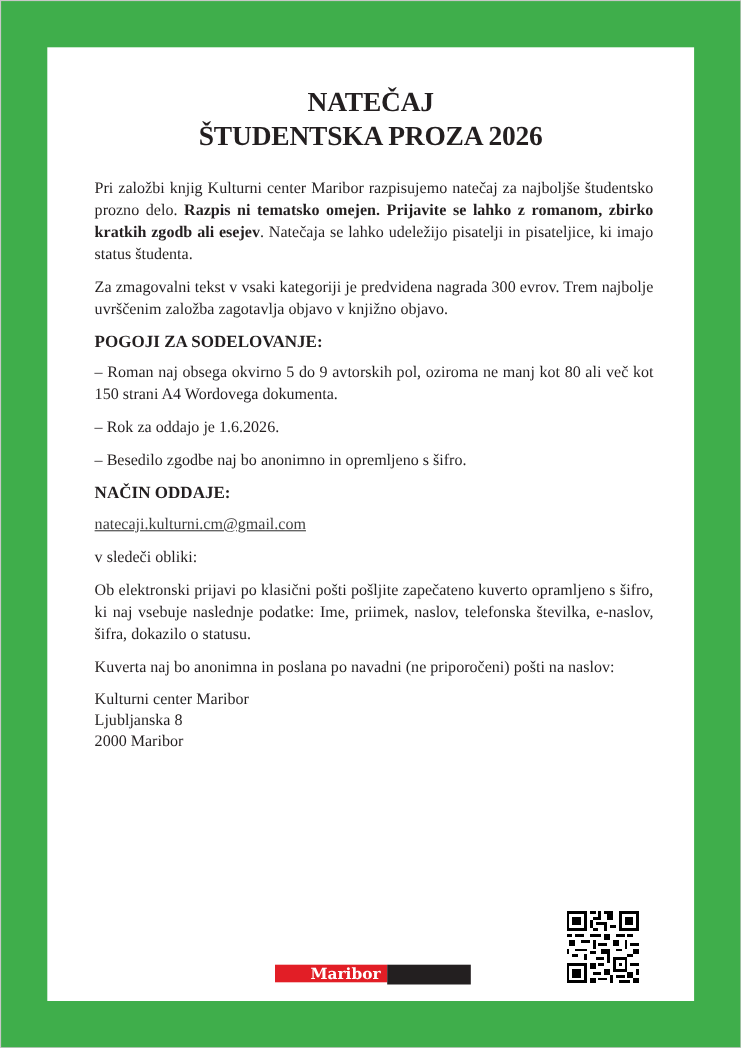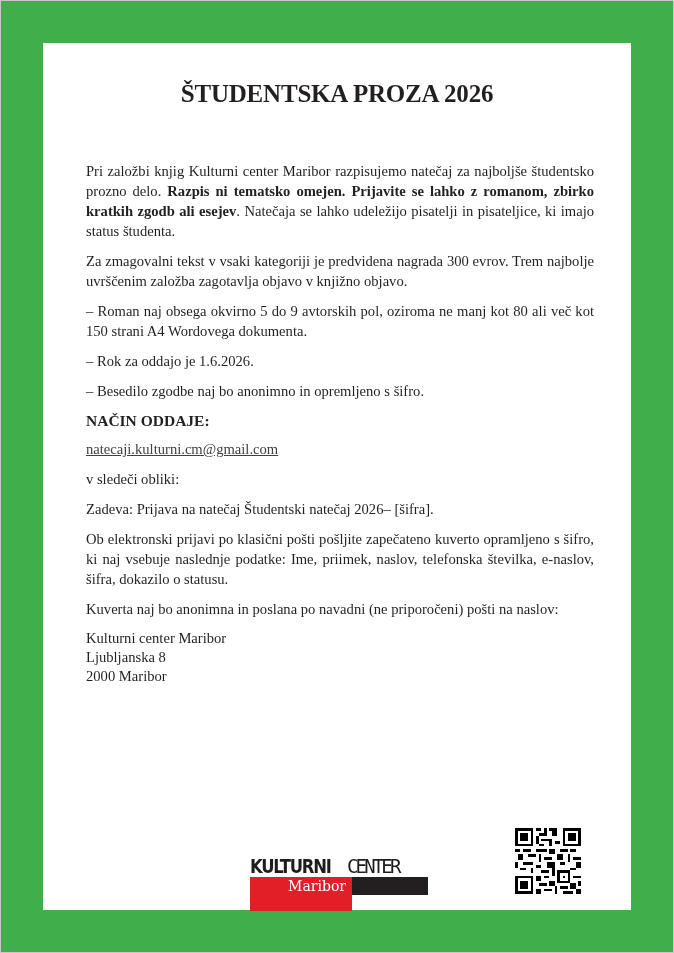--- a/index.html
+++ b/index.html
@@ -55,23 +55,23 @@
     .logo .top {
       position: absolute; left: 0; top: 0; height: 22px; width: 178px;
       font-family: "DejaVu Sans", sans-serif;
       font-size: 20px; line-height: 22px;
       white-space: nowrap;
       letter-spacing: -1.5px;
     }
     .logo .kult { font-weight: bold; color: #1d1d1b; transform: scaleX(0.82); display: inline-block; transform-origin: left; }
     .logo .cent { color: #1d1d1b; font-family: "DejaVu Sans Mono", monospace; font-size: 20px; letter-spacing: -3px; position: absolute; left: 97px; top: 0; transform: scaleX(0.95); transform-origin: left; }
     .logo .bar-red {
-      position: absolute; left: 0; top: 22px; width: 102px; height: 34px;
+      position: absolute; left: 0; top: 22px; width: 102px; height: 16px;
       background: #e21e26;
-      color: #fff; font-weight: normal;
+      color: #fff; font-weight: bold;
       font-family: "DejaVu Serif", serif;
       font-size: 14px; line-height: 18px;
       text-align: right; padding-right: 6px; box-sizing: border-box;
     }
     .logo .bar-black {
       position: absolute; left: 102px; top: 22px; width: 76px; height: 18px;
       background: #231f20;
     }
     .qr {
       position: absolute; left: 472px; top: 785px;
@@ -79,55 +79,52 @@
     }
   </style>
 </head>
 <body>
 
 <div class="outer-edge"></div>
 
 <div class="page">
 
   <div class="title">
+    <div>NATEČAJ</div>
     <div>ŠTUDENTSKA PROZA 2026</div>
   </div>
 
   <div class="body">
     <p class="justify"><span>Pri založbi knjig Kulturni center Maribor razpisujemo natečaj za najboljše študentsko prozno delo. </span><b>Razpis ni tematsko omejen. Prijavite se lahko z romanom, zbirko kratkih zgodb ali esejev</b><span>. Natečaja se lahko udeležijo pisatelji in pisateljice, ki imajo status študenta.</span></p>
 
     <p class="justify">Za zmagovalni tekst v vsaki kategoriji je predvidena nagrada 300 evrov. Trem najbolje uvrščenim založba zagotavlja objavo v knjižno objavo.</p>
 
 
+    <div class="h">POGOJI ZA SODELOVANJE:</div>
     <div class="list">
       <p class="li justify">– Roman naj obsega okvirno 5 do 9 avtorskih pol, oziroma ne manj kot 80 ali več kot 150 strani A4 Wordovega dokumenta.</p>
       <p class="li">– Rok za oddajo je 1.6.2026.</p>
       <p class="li">– Besedilo zgodbe naj bo anonimno in opremljeno s šifro.</p>
     </div>
 
     <div class="h" style="margin-top:2px;">NAČIN ODDAJE:</div>
     <p><a class="link">natecaji.kulturni.cm@gmail.com</a></p>
     <p>v sledeči obliki:</p>
-    <p>Zadeva: Prijava na natečaj Študentski natečaj 2026– [šifra].</p>
     <p class="justify">Ob elektronski prijavi po klasični pošti pošljite zapečateno kuverto opramljeno s šifro, ki naj vsebuje naslednje podatke: Ime, priimek, naslov, telefonska številka, e-naslov, šifra, dokazilo o statusu.</p>
     <p>Kuverta naj bo anonimna in poslana po navadni (ne priporočeni) pošti na naslov:</p>
 
     <div class="addr">
       <div>Kulturni center Maribor</div>
       <div>Ljubljanska 8</div>
       <div>2000 Maribor</div>
     </div>
 
   </div>
 
   <div class="logo">
-    <div class="top">
-      <span class="kult">KULTURNI</span>
-      <span class="cent">CENTER</span>
-    </div>
     <div class="bar-red">Maribor</div>
     <div class="bar-black"></div>
   </div>
 
   <svg class="qr" viewBox="0 0 25 25" shape-rendering="crispEdges">
     <g fill="#000">
 
       <path d="M0 0h7v7h-7zM1 1v5h5v-5zM2 2h3v3h-3z" fill-rule="evenodd"></path>
       <path d="M18 0h7v7h-7zM19 1v5h5v-5zM20 2h3v3h-3z" fill-rule="evenodd"></path>
       <path d="M0 18h7v7h-7zM1 19v5h5v-5zM2 20h3v3h-3z" fill-rule="evenodd"></path>

